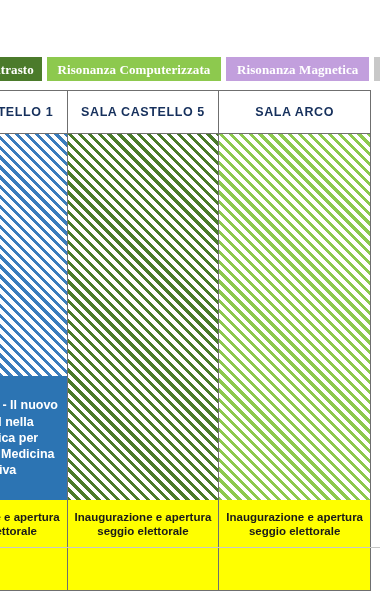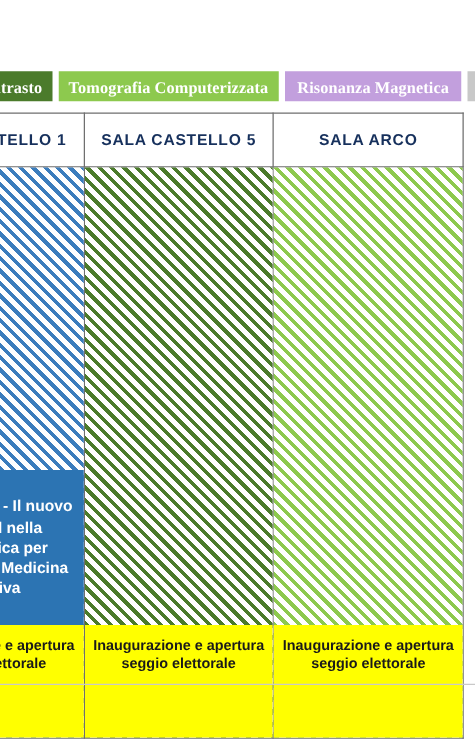--- a/index.html
+++ b/index.html
@@ -173,21 +173,21 @@
 <body>
 
 <div class="viewport">
   <div class="page">
 
     <div class="tab-strip">
       <div class="tab t0">
         <span>Mezzo di Contrasto</span>
       </div>
       <div class="tab t1">
-        <span>Tomografia Computerizzata</span>
+        <span>Risonanza Computerizzata</span>
       </div>
       <div class="tab t2">
         <span>Risonanza Magnetica</span>
       </div>
       <div class="tab t3"></div>
     </div>
 
     <table class="cal">
       <colgroup>
         <col class="c">

